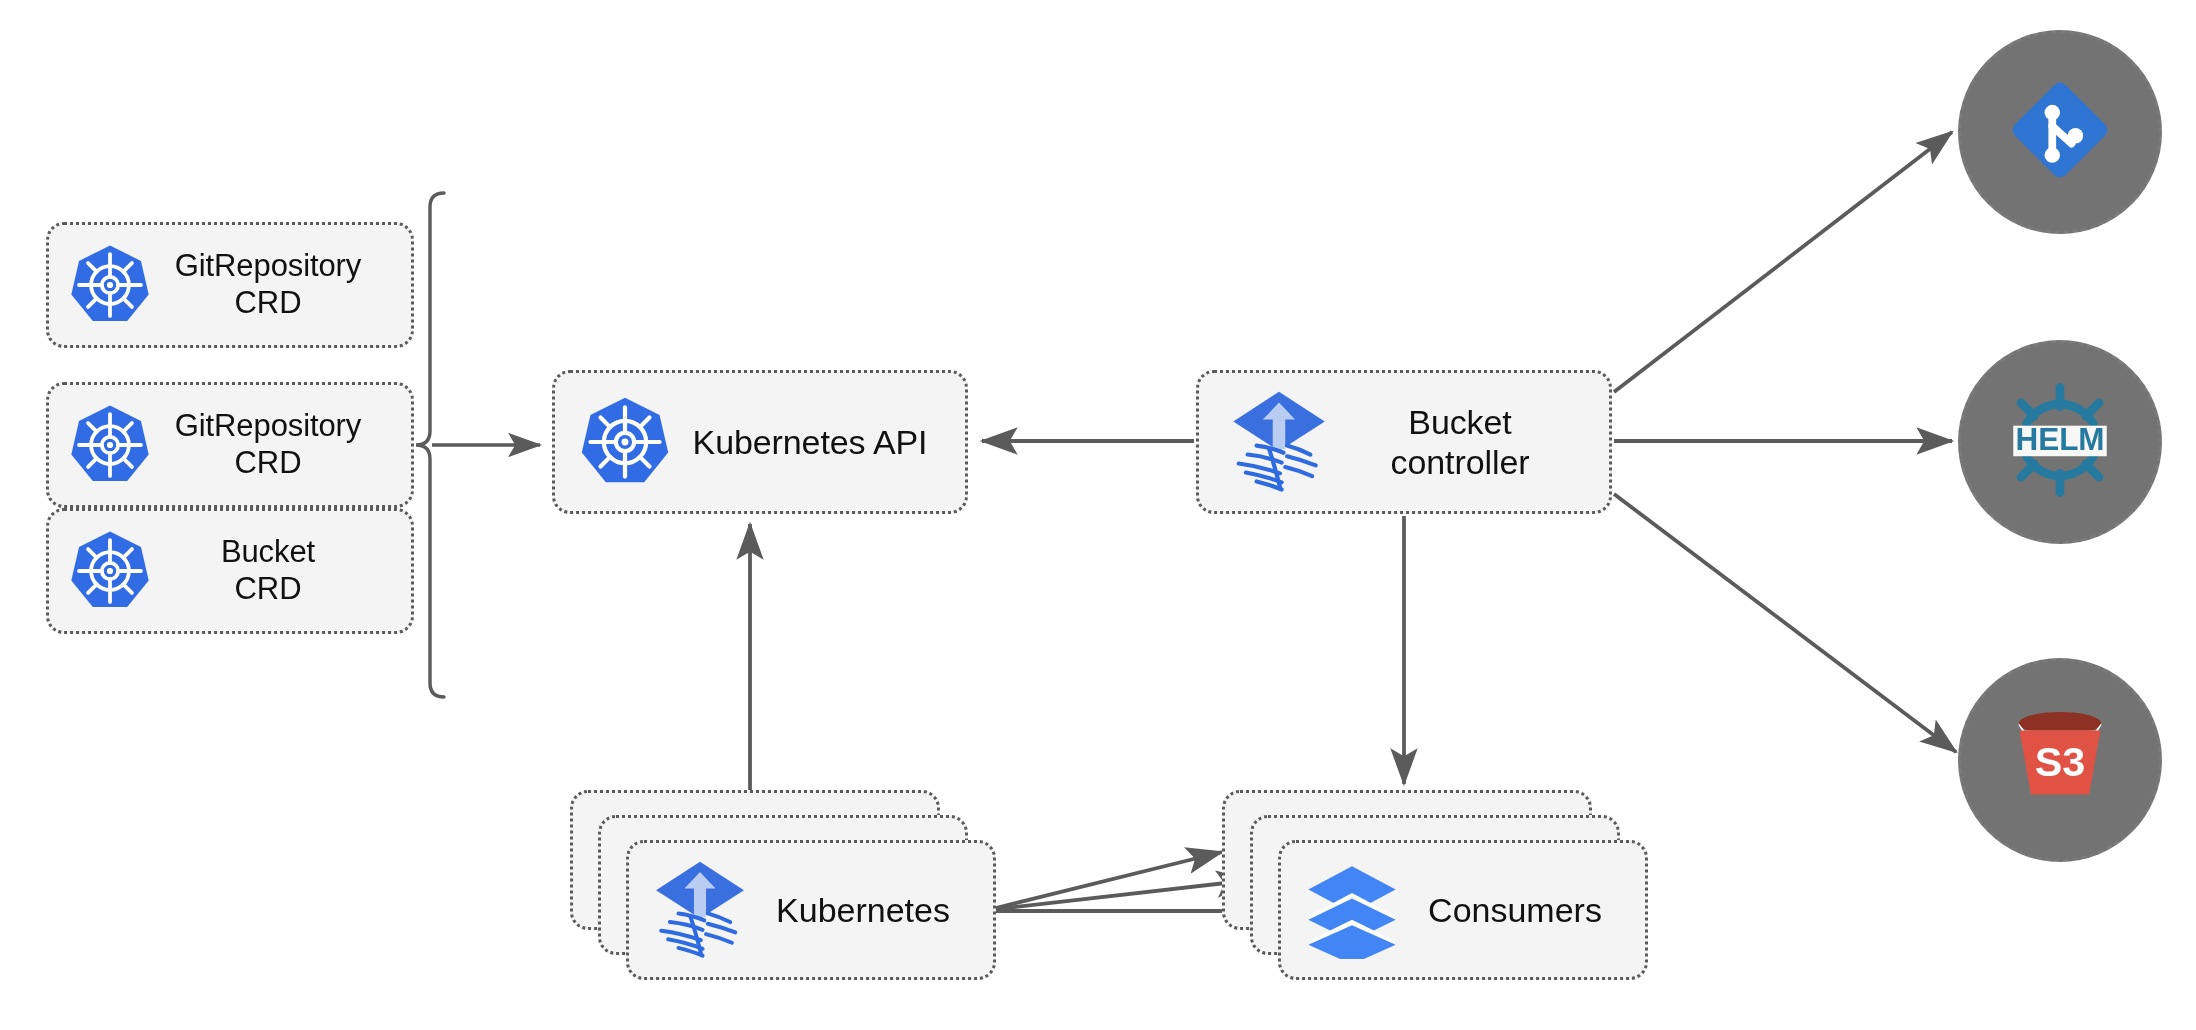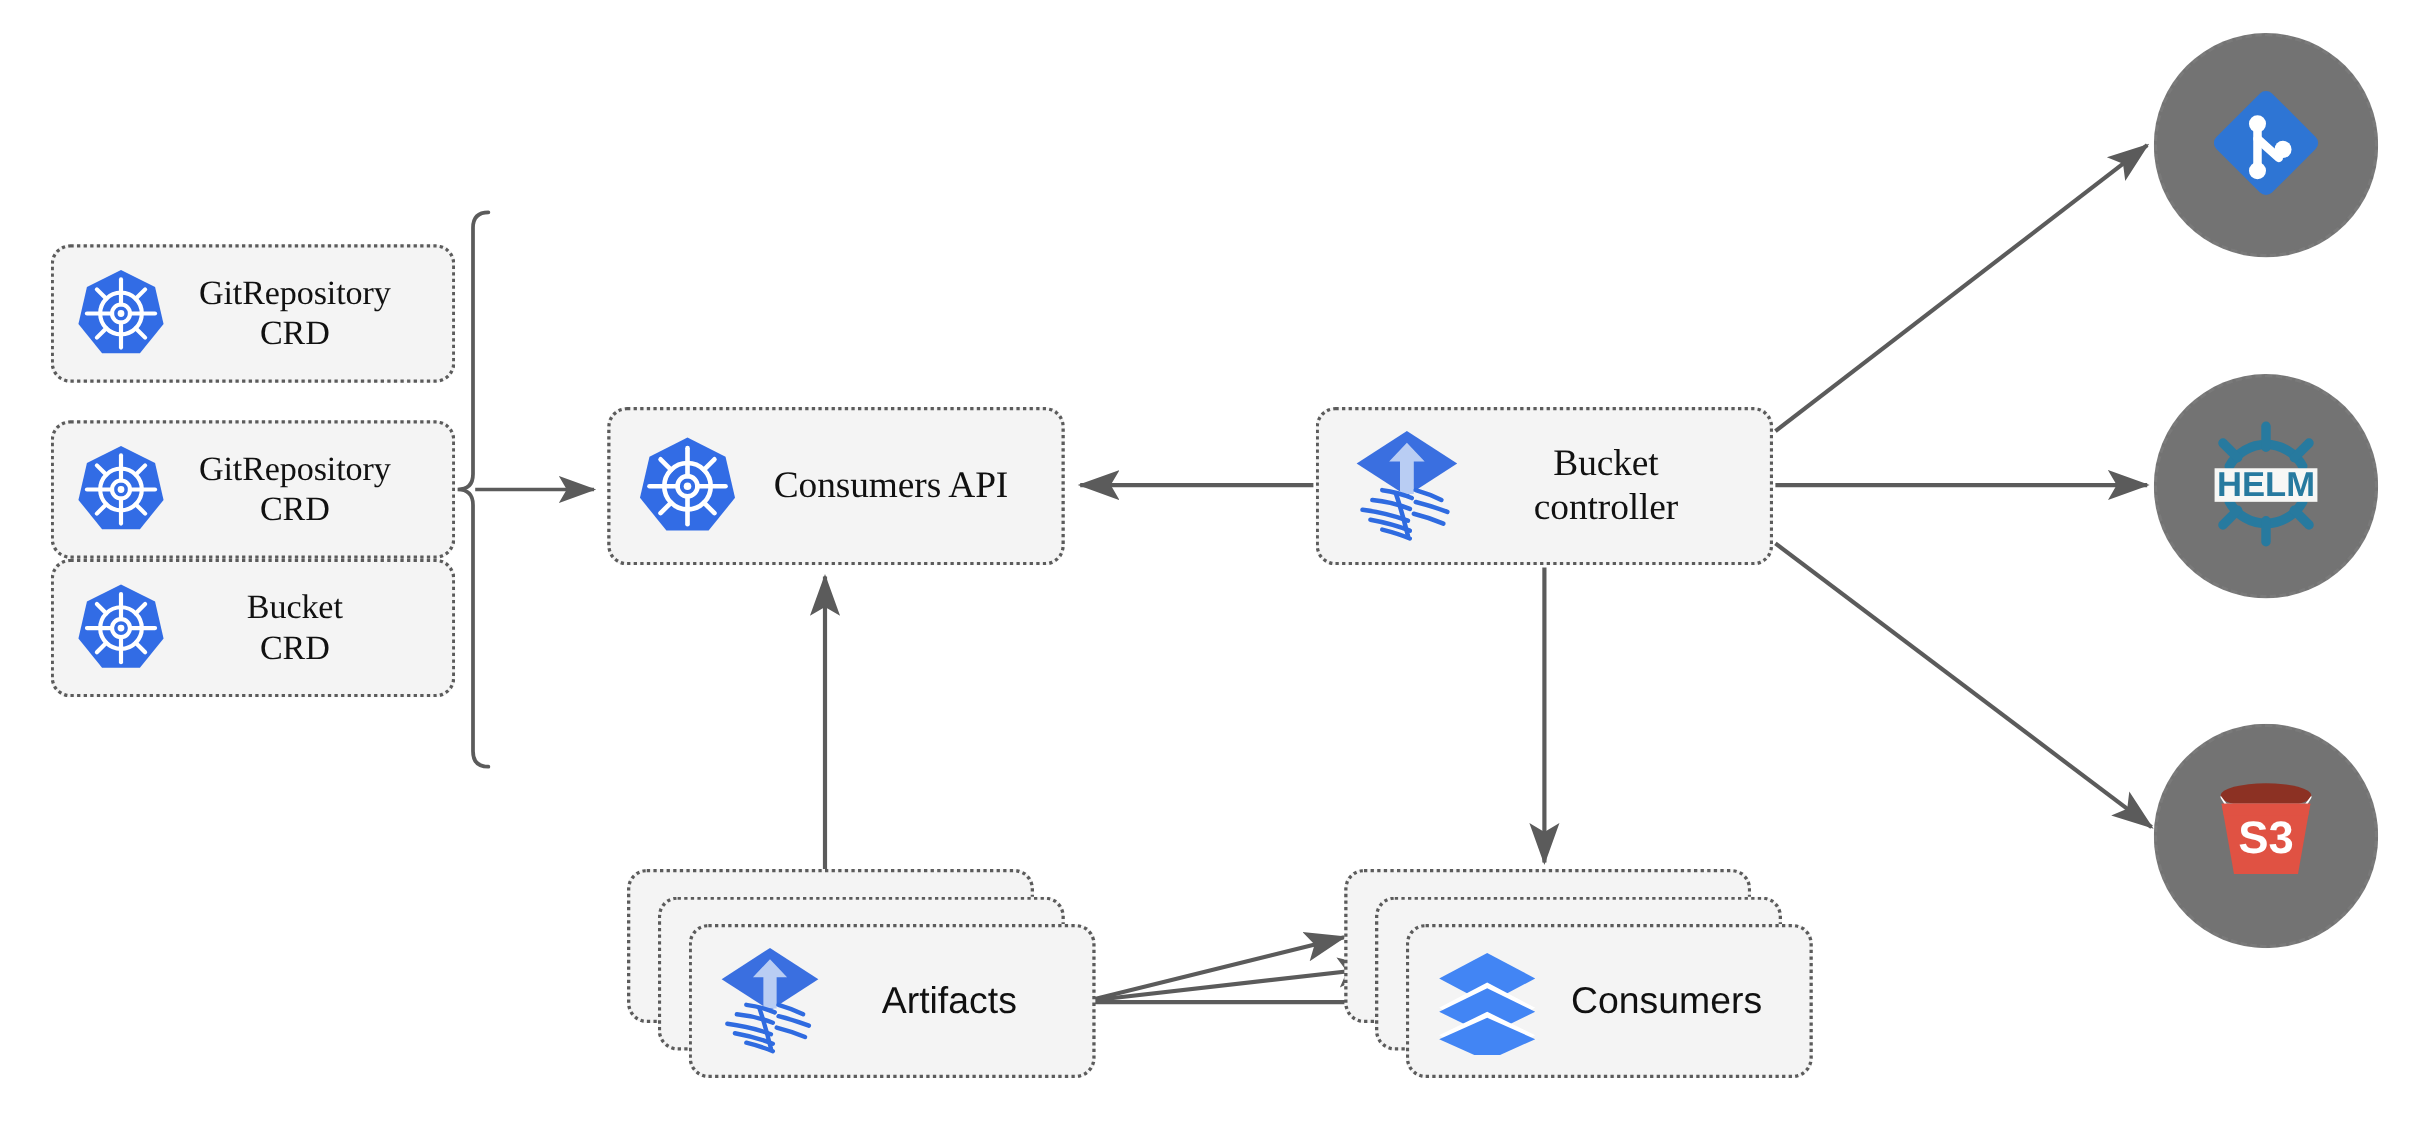--- a/index.html
+++ b/index.html
@@ -31,21 +31,20 @@
   .node {
     position: absolute;
     box-sizing: border-box;
     background: #f4f4f4;
     border: 3px dotted #5b5b5b;
     border-radius: 18px;
     display: flex;
     flex-direction: row;
     align-items: center;
     z-index: 3;
-    font-family: Liberation Serif, serif;
   }
   .node .icon-slot {
     flex: 0 0 auto;
     display: flex;
     align-items: center;
     justify-content: center;
   }
   .node .label {
     flex: 1 1 auto;
     text-align: center;
@@ -284,21 +283,21 @@
           <line x1="75.5" y1="24.5" x2="65.5" y2="34.5"></line>
           <line x1="34.5" y1="65.5" x2="24.5" y2="75.5"></line>
           <line x1="50" y1="40.5" x2="50" y2="28"></line>
           <line x1="50" y1="59.5" x2="50" y2="72"></line>
           <line x1="40.5" y1="50" x2="28" y2="50"></line>
           <line x1="59.5" y1="50" x2="72" y2="50"></line>
         </g>
         <circle cx="50" cy="50" r="3.6" fill="#ffffff"></circle>
       </svg>
     </span>
-    <span class="label">Consumers API</span>
+    <span class="label">Kubernetes API</span>
   </div>
 
   <div class="node" id="node-source-controller">
     <span class="icon-slot">
       <svg viewBox="0 0 110 116" width="100" height="104" xmlns="http://www.w3.org/2000/svg">
 
         <path d="M55 2 L106 35 L55 68 L4 35 Z" fill="#3A6FE0"></path>
 
         <path d="M55 14 L73 33 L62 33 L62 66 L48 66 L48 33 L37 33 Z" fill="#B9CDF3"></path>
 
@@ -333,21 +332,21 @@
             <path d="M20 72 Q40 74 58 81"></path>
             <path d="M64 74 Q80 78 96 84"></path>
             <path d="M10 82 Q34 85 56 93"></path>
             <path d="M62 86 Q78 90 92 96"></path>
             <path d="M18 92 Q40 96 58 103"></path>
             <path d="M30 102 Q46 106 58 111"></path>
             <path d="M44 66 Q50 84 56 108"></path>
           </g>
         </svg>
       </span>
-      <span class="label">Artifacts</span>
+      <span class="label">Kubernetes</span>
     </div>
   </div>
 
   <div class="stack" id="group-artifacts">
     <div class="sheet s1"></div>
     <div class="sheet s2"></div>
     <div class="sheet s3">
       <span class="icon-slot">
         <svg viewBox="0 0 110 110" width="98" height="98" xmlns="http://www.w3.org/2000/svg">
           <polygon points="55,6 104,32 55,58 6,32" fill="#4285F4"></polygon>

